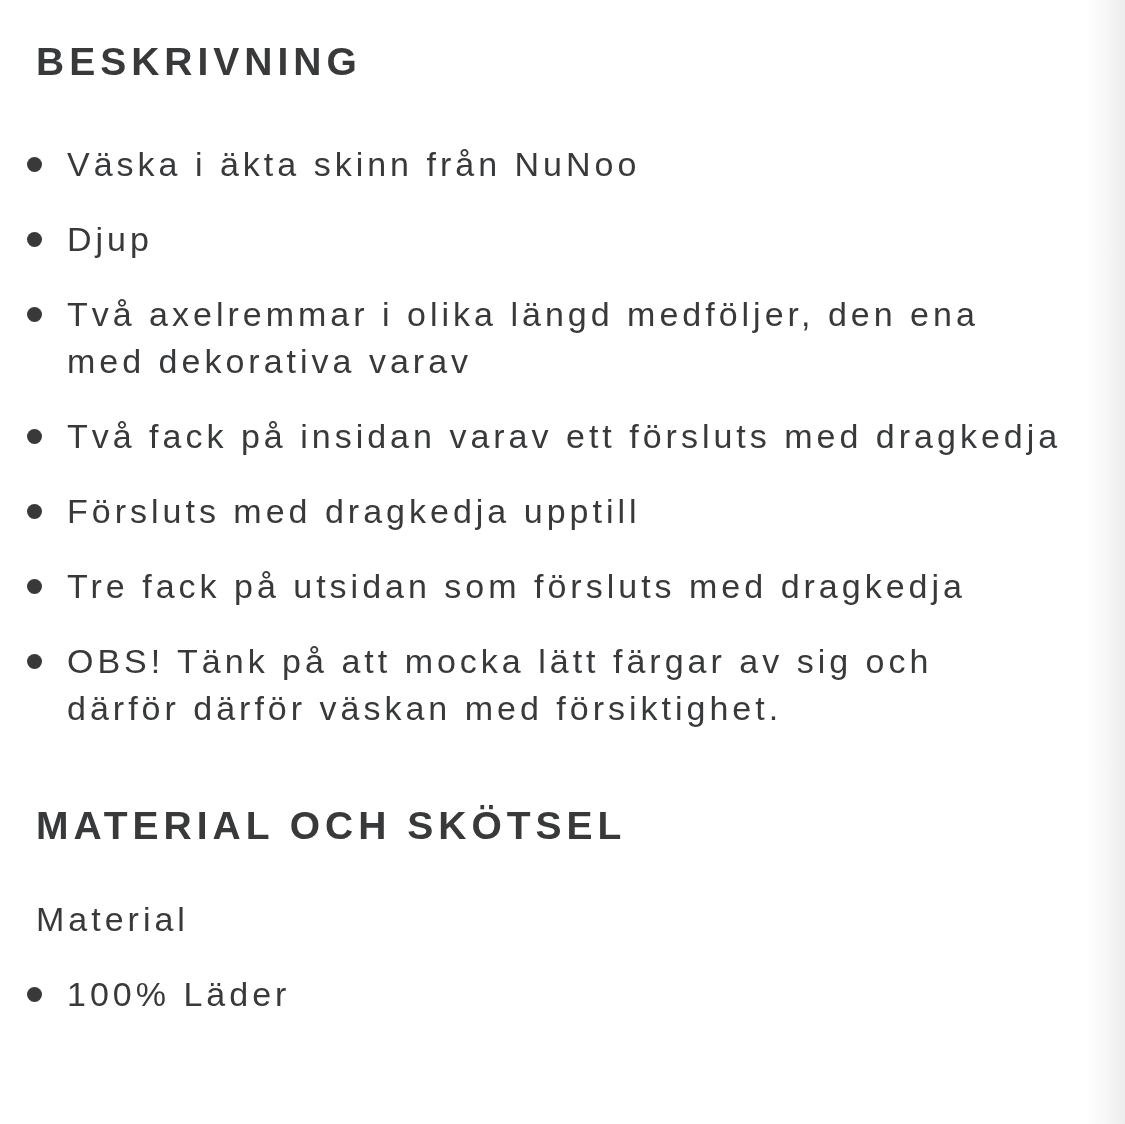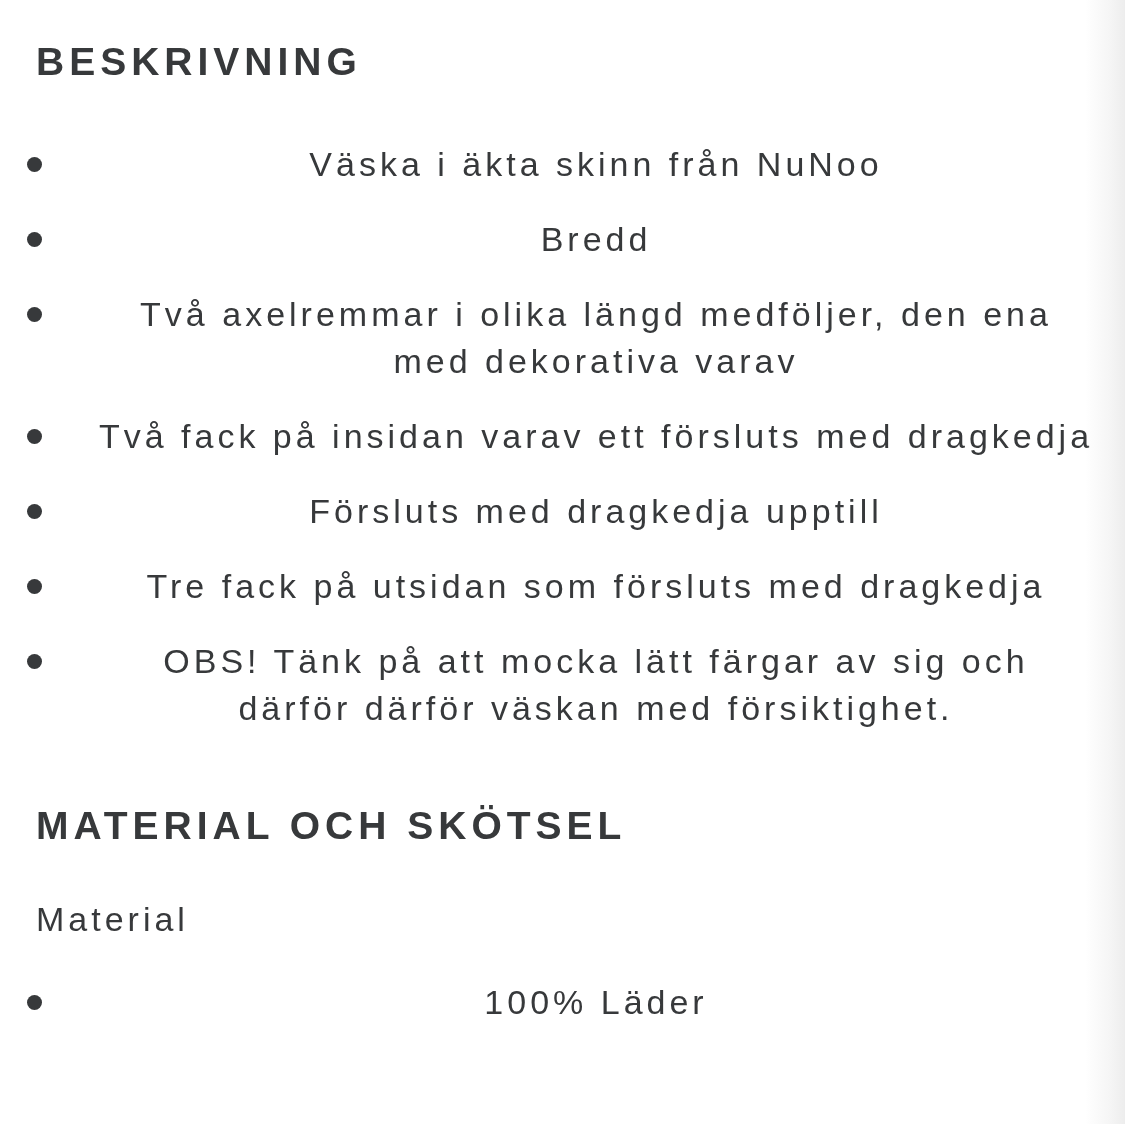--- a/index.html
+++ b/index.html
@@ -35,41 +35,40 @@
     font-size: 34px;
     font-weight: 400;
     letter-spacing: 4px;
     line-height: 47px;
   }
   .bullet-list li {
     position: relative;
     padding-left: 40px;
     margin-bottom: 28px;
     white-space: pre-line;
-    text-align: center;
   }
   .bullet-list li:last-child { margin-bottom: 0; }
   .bullet-list li::before {
     content: "";
     position: absolute;
     left: 0;
     top: 16px;
     width: 15px;
     height: 15px;
     border-radius: 50%;
     background: #37393b;
   }
   .subheading {
     margin: 46px 0 0 36px;
     font-size: 34px;
     font-weight: 400;
     letter-spacing: 4px;
     line-height: 47px;
   }
-  .bullet-list.single { margin-top: 36px; }
+  .bullet-list.single { margin-top: 28px; }
   .edge-shade {
     position: absolute;
     top: 0;
     right: 0;
     width: 40px;
     height: 100%;
     background: linear-gradient(to right,
       rgba(238,238,238,0) 0%,
       rgba(238,238,238,0.55) 60%,
       #ededed 100%);
@@ -78,21 +77,21 @@
 </style>
 </head>
 <body>
 
 <main>
 
   <section>
     <h1 class="section-heading">BESKRIVNING</h1>
     <ul class="bullet-list">
       <li>Väska i äkta skinn från NuNoo</li>
-      <li>Bredd</li>
+      <li>Djup</li>
       <li>Två axelremmar i olika längd medföljer, den ena
 med dekorativa varav</li>
       <li>Två fack på insidan varav ett försluts med dragkedja</li>
       <li>Försluts med dragkedja upptill</li>
       <li>Tre fack på utsidan som försluts med dragkedja</li>
       <li>OBS! Tänk på att mocka lätt färgar av sig och
 därför därför väskan med försiktighet.</li>
     </ul>
   </section>
 

